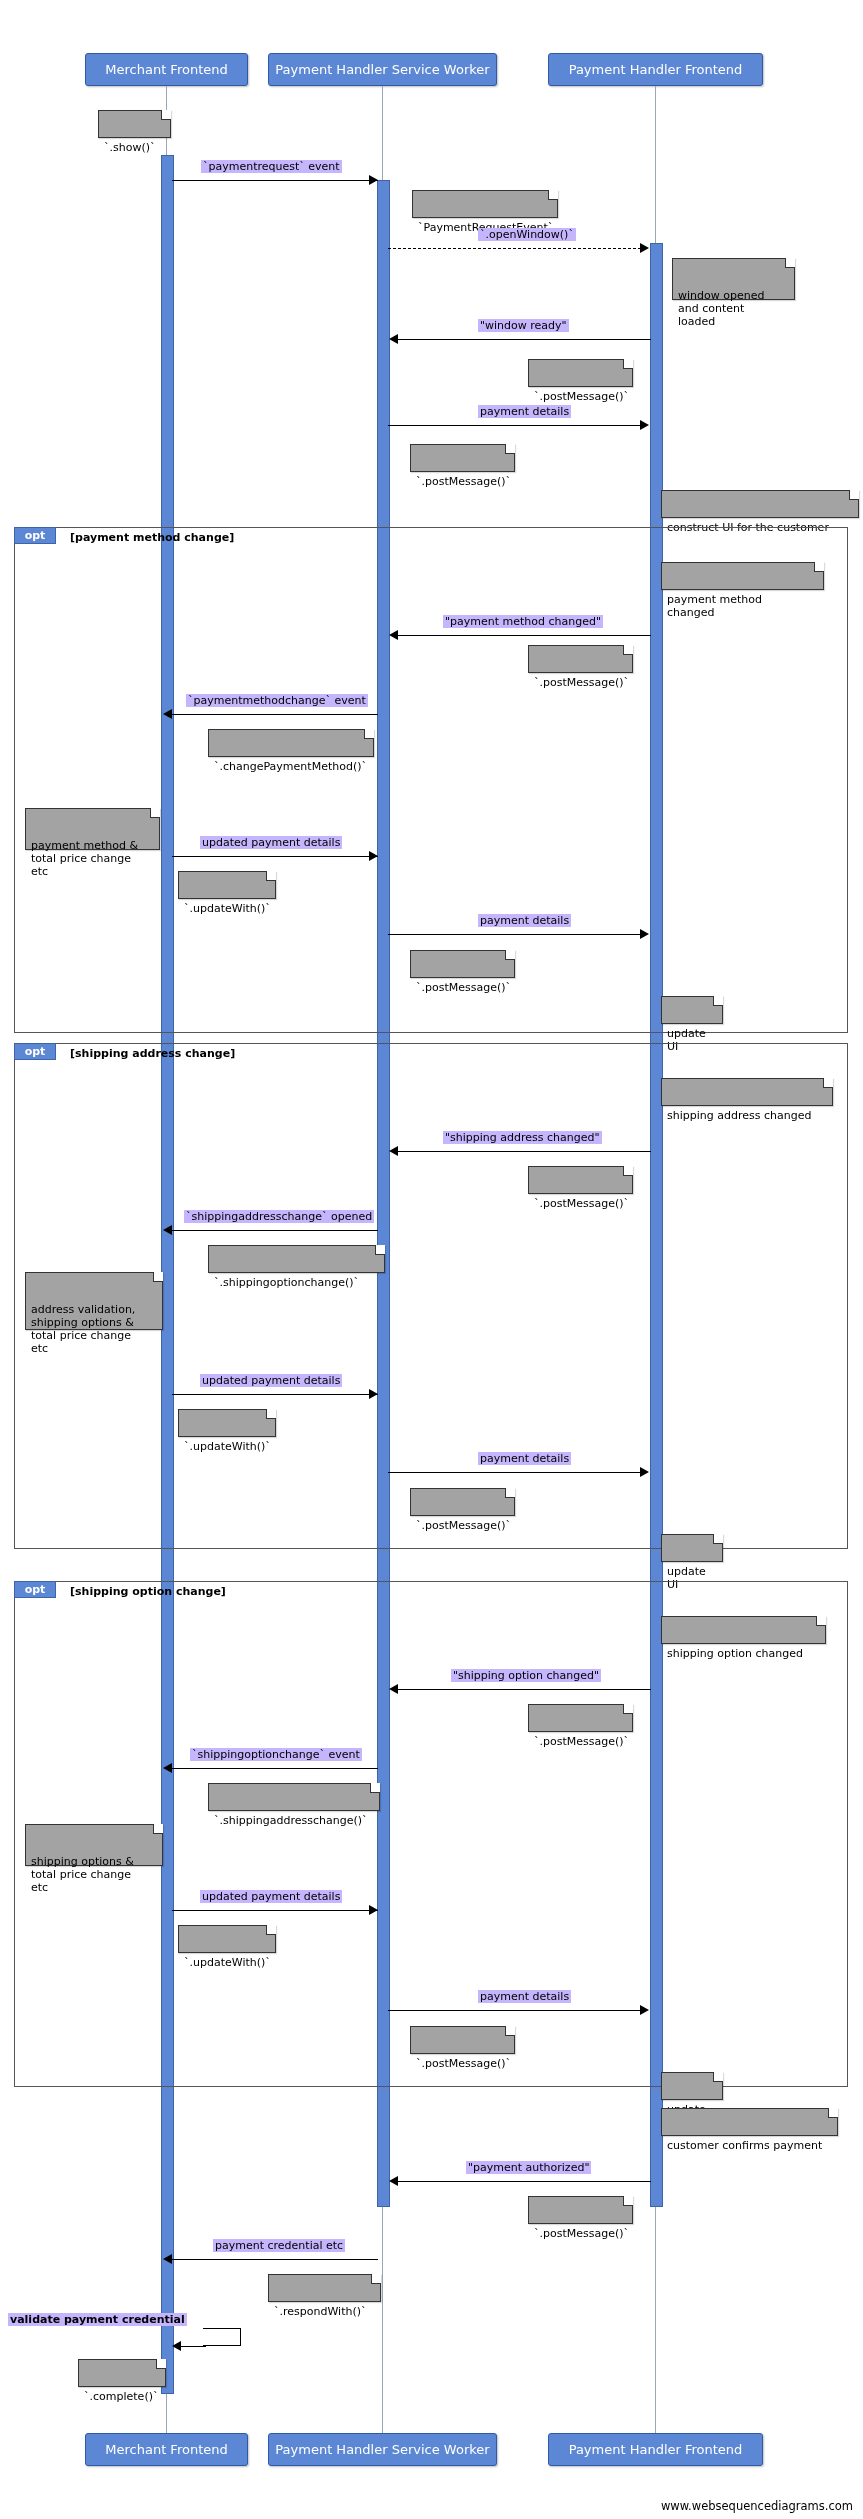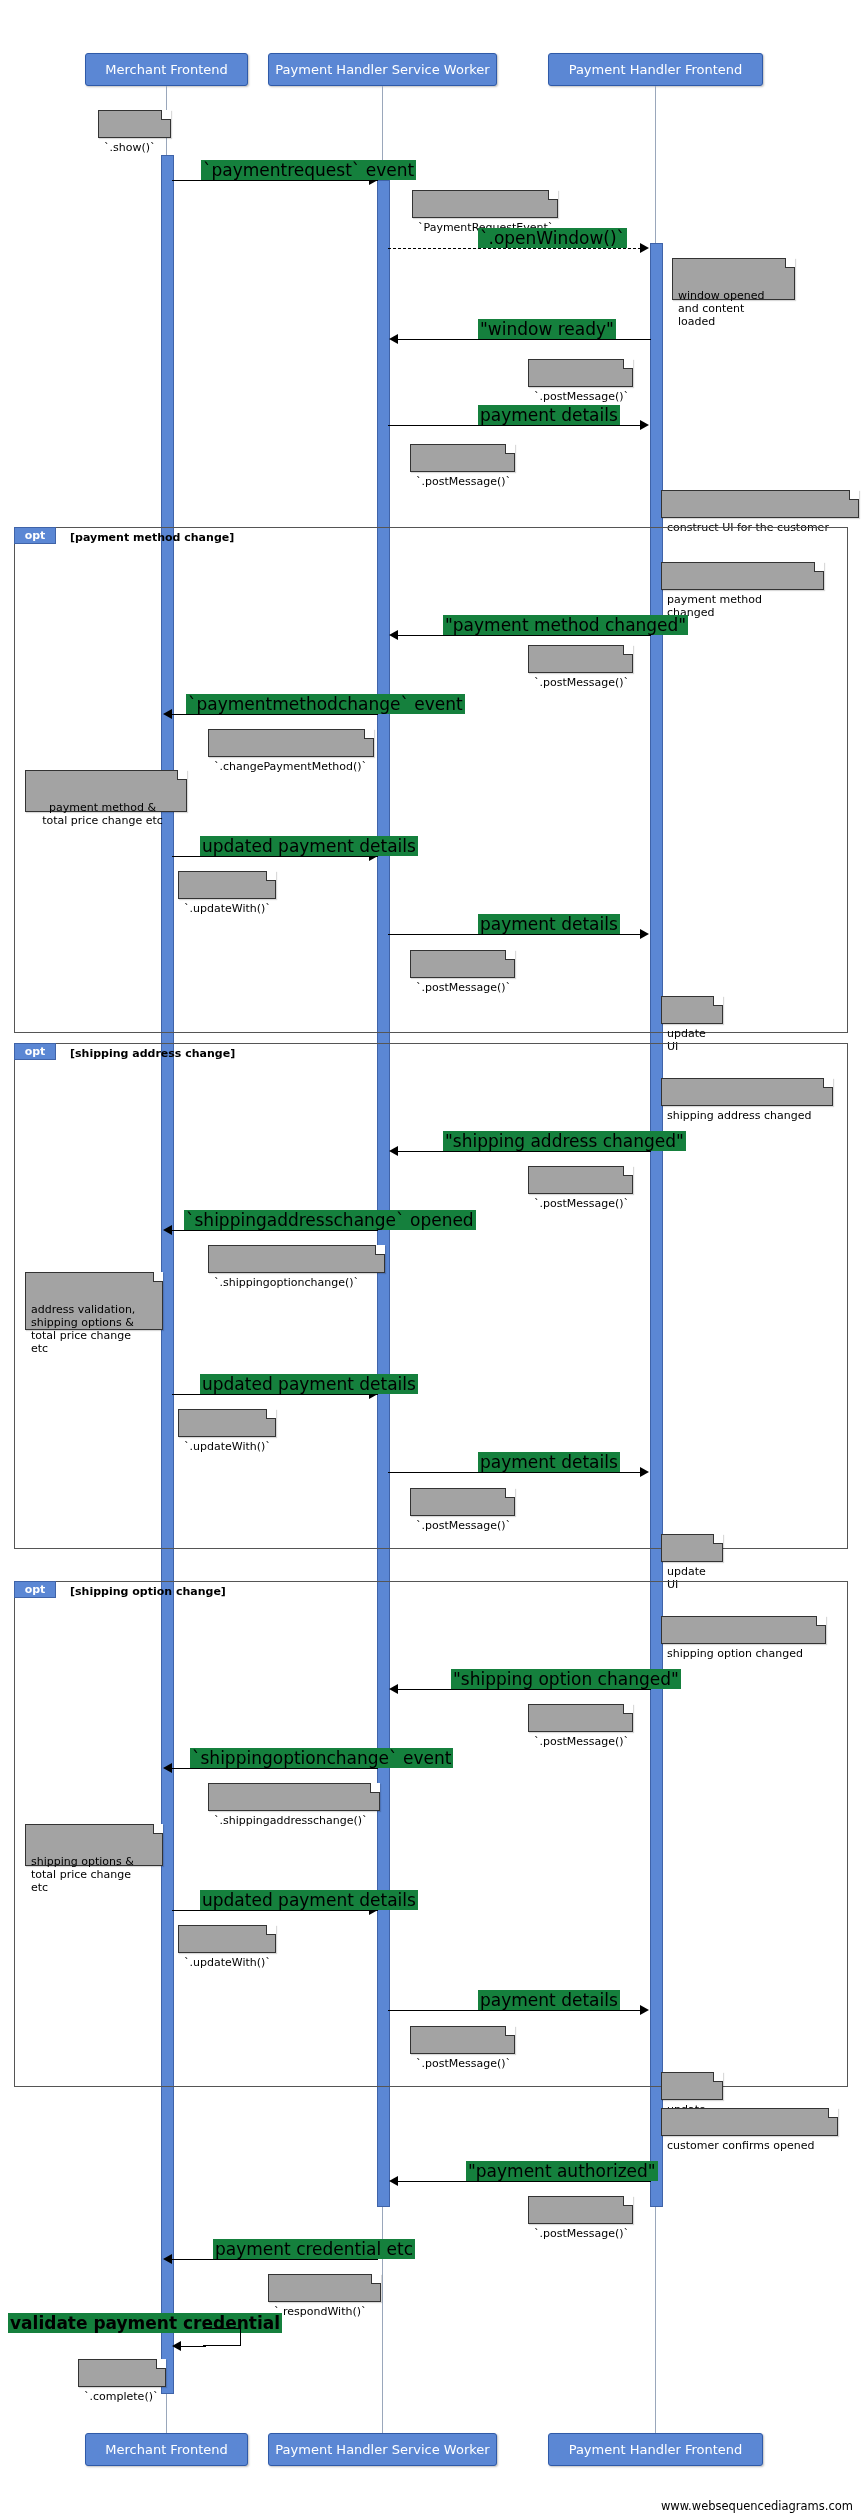--- a/index.html
+++ b/index.html
@@ -66,24 +66,24 @@
   .arrowhead {
     position: absolute;
     width: 0; height: 0;
     border-top: 5px solid transparent;
     border-bottom: 5px solid transparent;
   }
   .arrowhead.right { border-left: 9px solid #000; }
   .arrowhead.left  { border-right: 9px solid #000; }
   .msglabel {
     position: absolute;
-    font-size: 17px;
+    font-size: 11px;
     color: #000;
     white-space: nowrap;
-    background: #15803d;
+    background: #c4b5fd;
     padding: 0 2px;
   }
   
   .note {
     position: absolute;
     box-sizing: border-box;
     background: #a3a3a3;
     border: 1px solid #333;
     font-size: 11px;
     color: #000;
@@ -257,21 +257,21 @@
 
   <div class="msgline" style="left:172px; top:714px; width:206px;"></div>
   <div class="arrowhead left" style="left:163px; top:709px;"></div>
   <div class="msglabel" style="left:186px; top:694px;">`paymentmethodchange` event</div>
 
   <div class="note" style="left:208px; top:729px; width:166px; height:28px;">
     <span class="fold"></span>
     <span>`.changePaymentMethod()`</span>
   </div>
 
-  <div class="note" style="left:25px; top:770px; width:162px; height:42px;text-align:center;">
+  <div class="note" style="left:25px; top:808px; width:135px; height:42px;">
     <span class="fold"></span>
     <span>payment method &amp;
 total price change etc</span>
   </div>
 
   <div class="msgline" style="left:172px; top:856px; width:206px;"></div>
   <div class="arrowhead right" style="left:369px; top:851px;"></div>
   <div class="msglabel" style="left:200px; top:836px;">updated payment details</div>
 
   <div class="note" style="left:178px; top:871px; width:98px; height:28px;">
@@ -405,21 +405,21 @@
     <span>`.postMessage()`</span>
   </div>
 
   <div class="note" style="left:661px; top:2072px; width:62px; height:28px;">
     <span class="fold"></span>
     <span>update UI</span>
   </div>
 
   <div class="note" style="left:661px; top:2108px; width:177px; height:28px;">
     <span class="fold"></span>
-    <span>customer confirms opened</span>
+    <span>customer confirms payment</span>
   </div>
 
   <div class="msgline" style="left:398px; top:2181px; width:253px;"></div>
   <div class="arrowhead left" style="left:389px; top:2176px;"></div>
   <div class="msglabel" style="left:466px; top:2161px;">"payment authorized"</div>
 
   <div class="note" style="left:528px; top:2196px; width:105px; height:28px;">
     <span class="fold"></span>
     <span>`.postMessage()`</span>
   </div>

